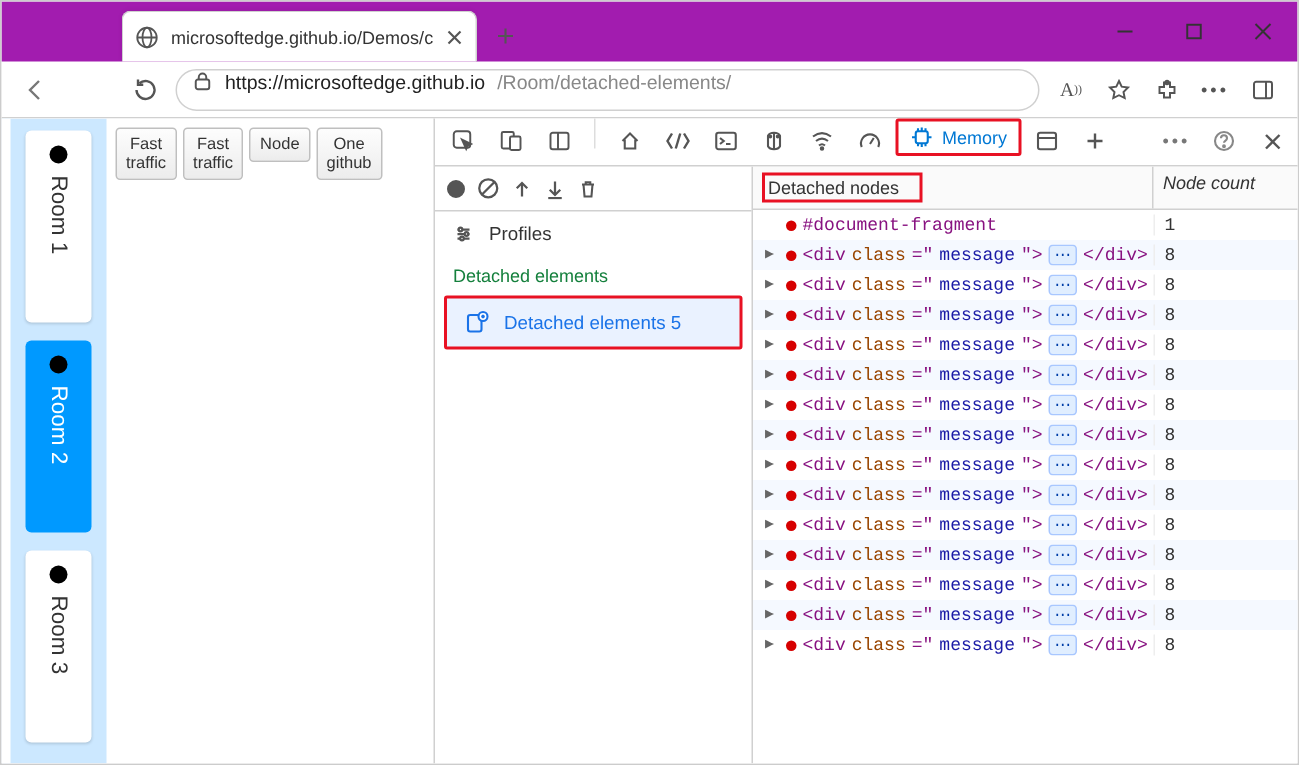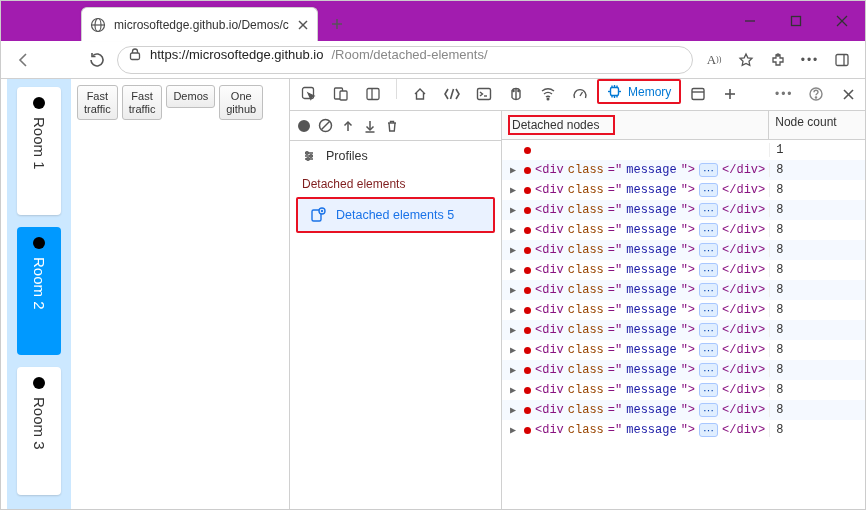--- a/index.html
+++ b/index.html
@@ -188,21 +188,21 @@
     height: 30px; display:flex; align-items:center; gap:8px; padding:0 8px;
     border-bottom:1px solid var(--border-grey);
   }
   .rec-dot { width:12px;height:12px;border:2px solid #555;border-radius:50%; background:#555; }
   .side-row {
     display:flex; align-items:center; gap:10px; padding: 8px 12px;
     font-size:12.5px;
     color:#333;
   }
   .side-heading {
-    padding: 6px 12px 4px 12px; color:#7f1d1d; font-size:12px;
+    padding: 6px 12px 4px 12px; color:#15803d; font-size:12px;
   }
   .side-row.selected-item {
     border: 2px solid var(--highlight);
     background: #eaf2ff;
     color: var(--selected-blue);
     margin: 2px 6px;
     border-radius: 2px;
   }
 
   .dt-main {
@@ -212,21 +212,21 @@
     display:flex; border-bottom:1px solid var(--border-grey);
     background:#fafafa;
     font-size:12px;
   }
   .col-nodes { flex:1; padding:4px 6px; border-right:1px solid var(--border-grey); position:relative;}
   .col-nodes .hl {
     border: 2px solid var(--highlight);
     display:inline-block;
     padding: 1px 14px 1px 2px;
   }
-  .col-count { width:98px; padding:4px 6px; }
+  .col-count { width:98px; padding:4px 6px;font-style:italic; }
   .grid-body { flex:1; overflow:auto; font-family: Consolas, "Courier New", monospace; font-size:12px;}
   .row {
     display:flex; align-items:center;
     height: 20px;
   }
   .row:nth-child(even) { background:#f5f9ff; }
   .cell-node { flex:1; padding: 0 4px 0 8px; display:flex; align-items:center; gap:4px; white-space:nowrap; overflow:hidden;}
   .cell-count { width:98px; padding: 0 6px; border-left:1px solid #eee;}
   .tri { color:#666; font-size:10px; display:inline-block; width:10px;}
   .red-dot { width:7px;height:7px;border-radius:50%;background:#d60000; display:inline-block;}
@@ -345,21 +345,21 @@
         </div>
       <div class="room">
           <span>Room 3</span>
         </div>
     </div>
     <div class="page-controls">
       <button style="white-space:pre-line">Fast
 traffic</button>
       <button style="white-space:pre-line">Fast
 traffic</button>
-      <button>Demos</button>
+      <button>Node</button>
       <button style="white-space:pre-line">One
 github</button>
     </div>
   </div>
 
   <div class="devtools">
     <div class="dt-tabs">
       <div class="dt-tab-icon">
         <svg width="16" height="16" fill="none" stroke="#555" stroke-width="1.3">
             <rect x="1.5" y="1.5" width="11" height="11" rx="2"></rect>
@@ -522,20 +522,21 @@
           <div class="col-nodes">
             <span class="hl">Detached nodes</span>
           </div>
           <div class="col-count">Node count</div>
         </div>
         <div class="grid-body" id="grid-body">
             <div class="row">
               <div class="cell-node">
                 <span class="tri"></span>
                 <span class="red-dot"></span>
+                <span class="frag">#document-fragment</span>
               </div>
               <div class="cell-count">1</div>
             </div>
             <div class="row">
               <div class="cell-node">
                 <span class="tri">▶</span>
                 <span class="red-dot"></span>
                 <span class="tag-lt">&lt;div </span>
                 <span class="attr">class</span>
                 <span class="tag-lt">="</span>

